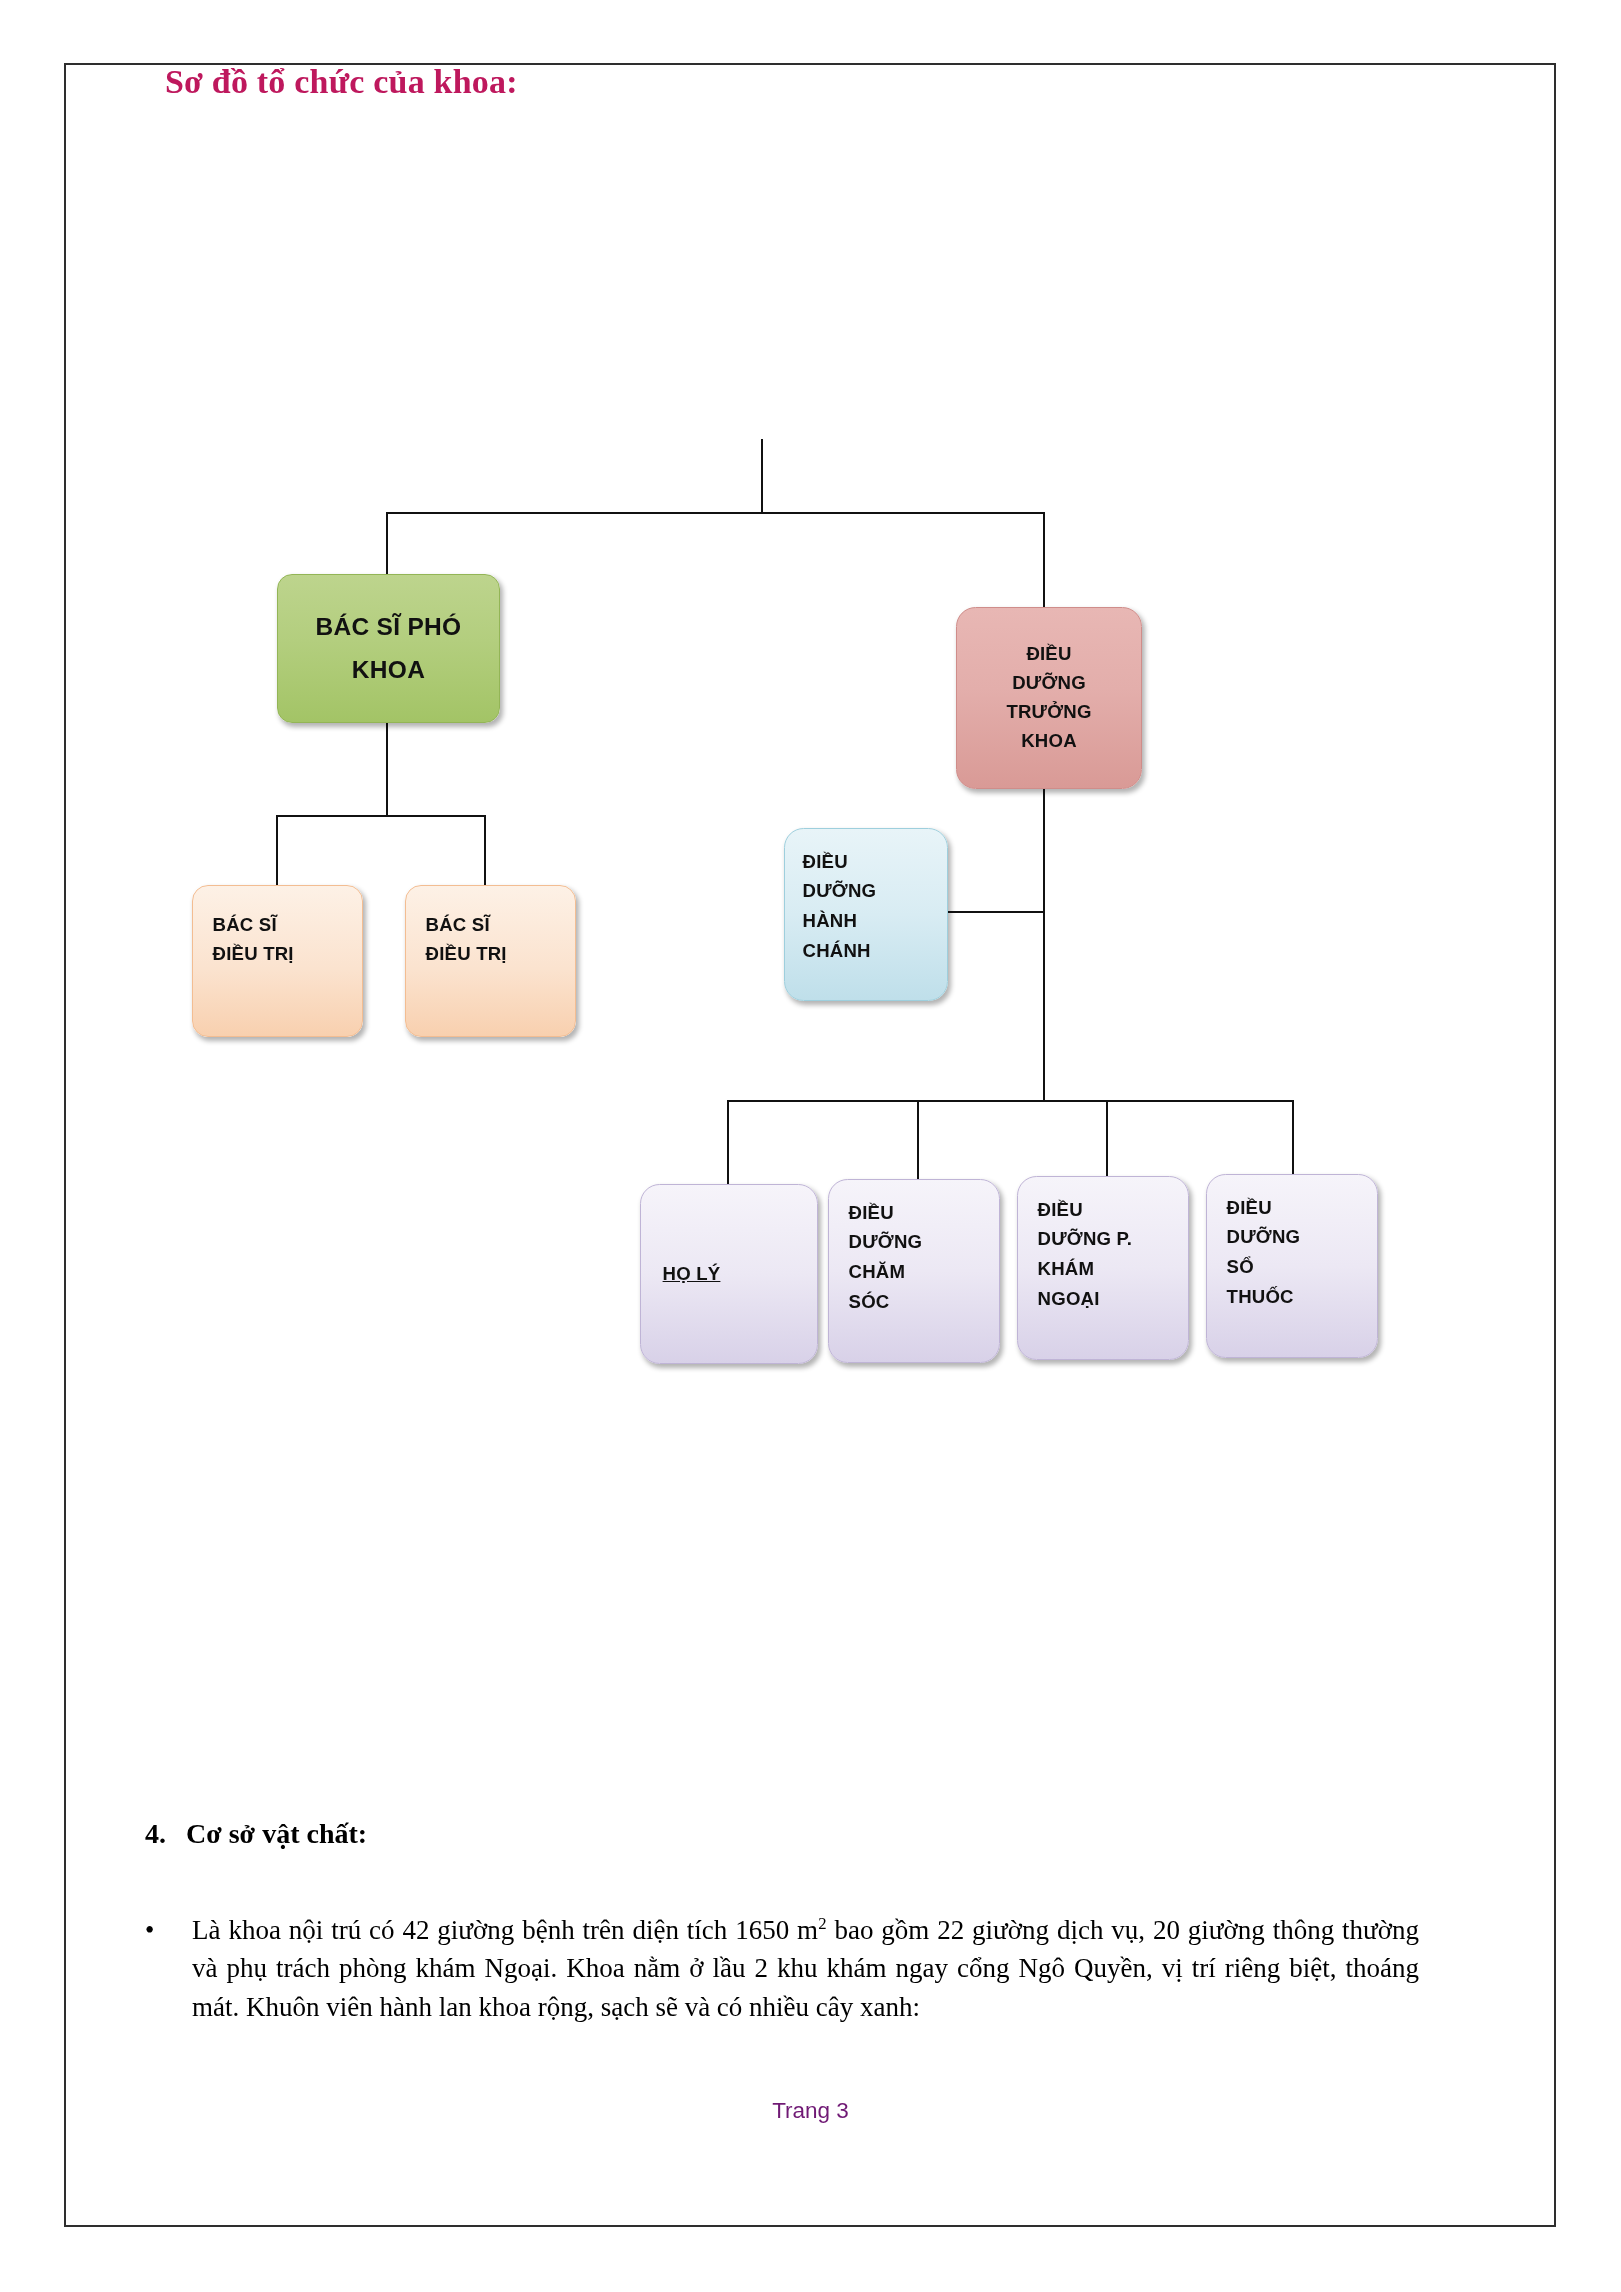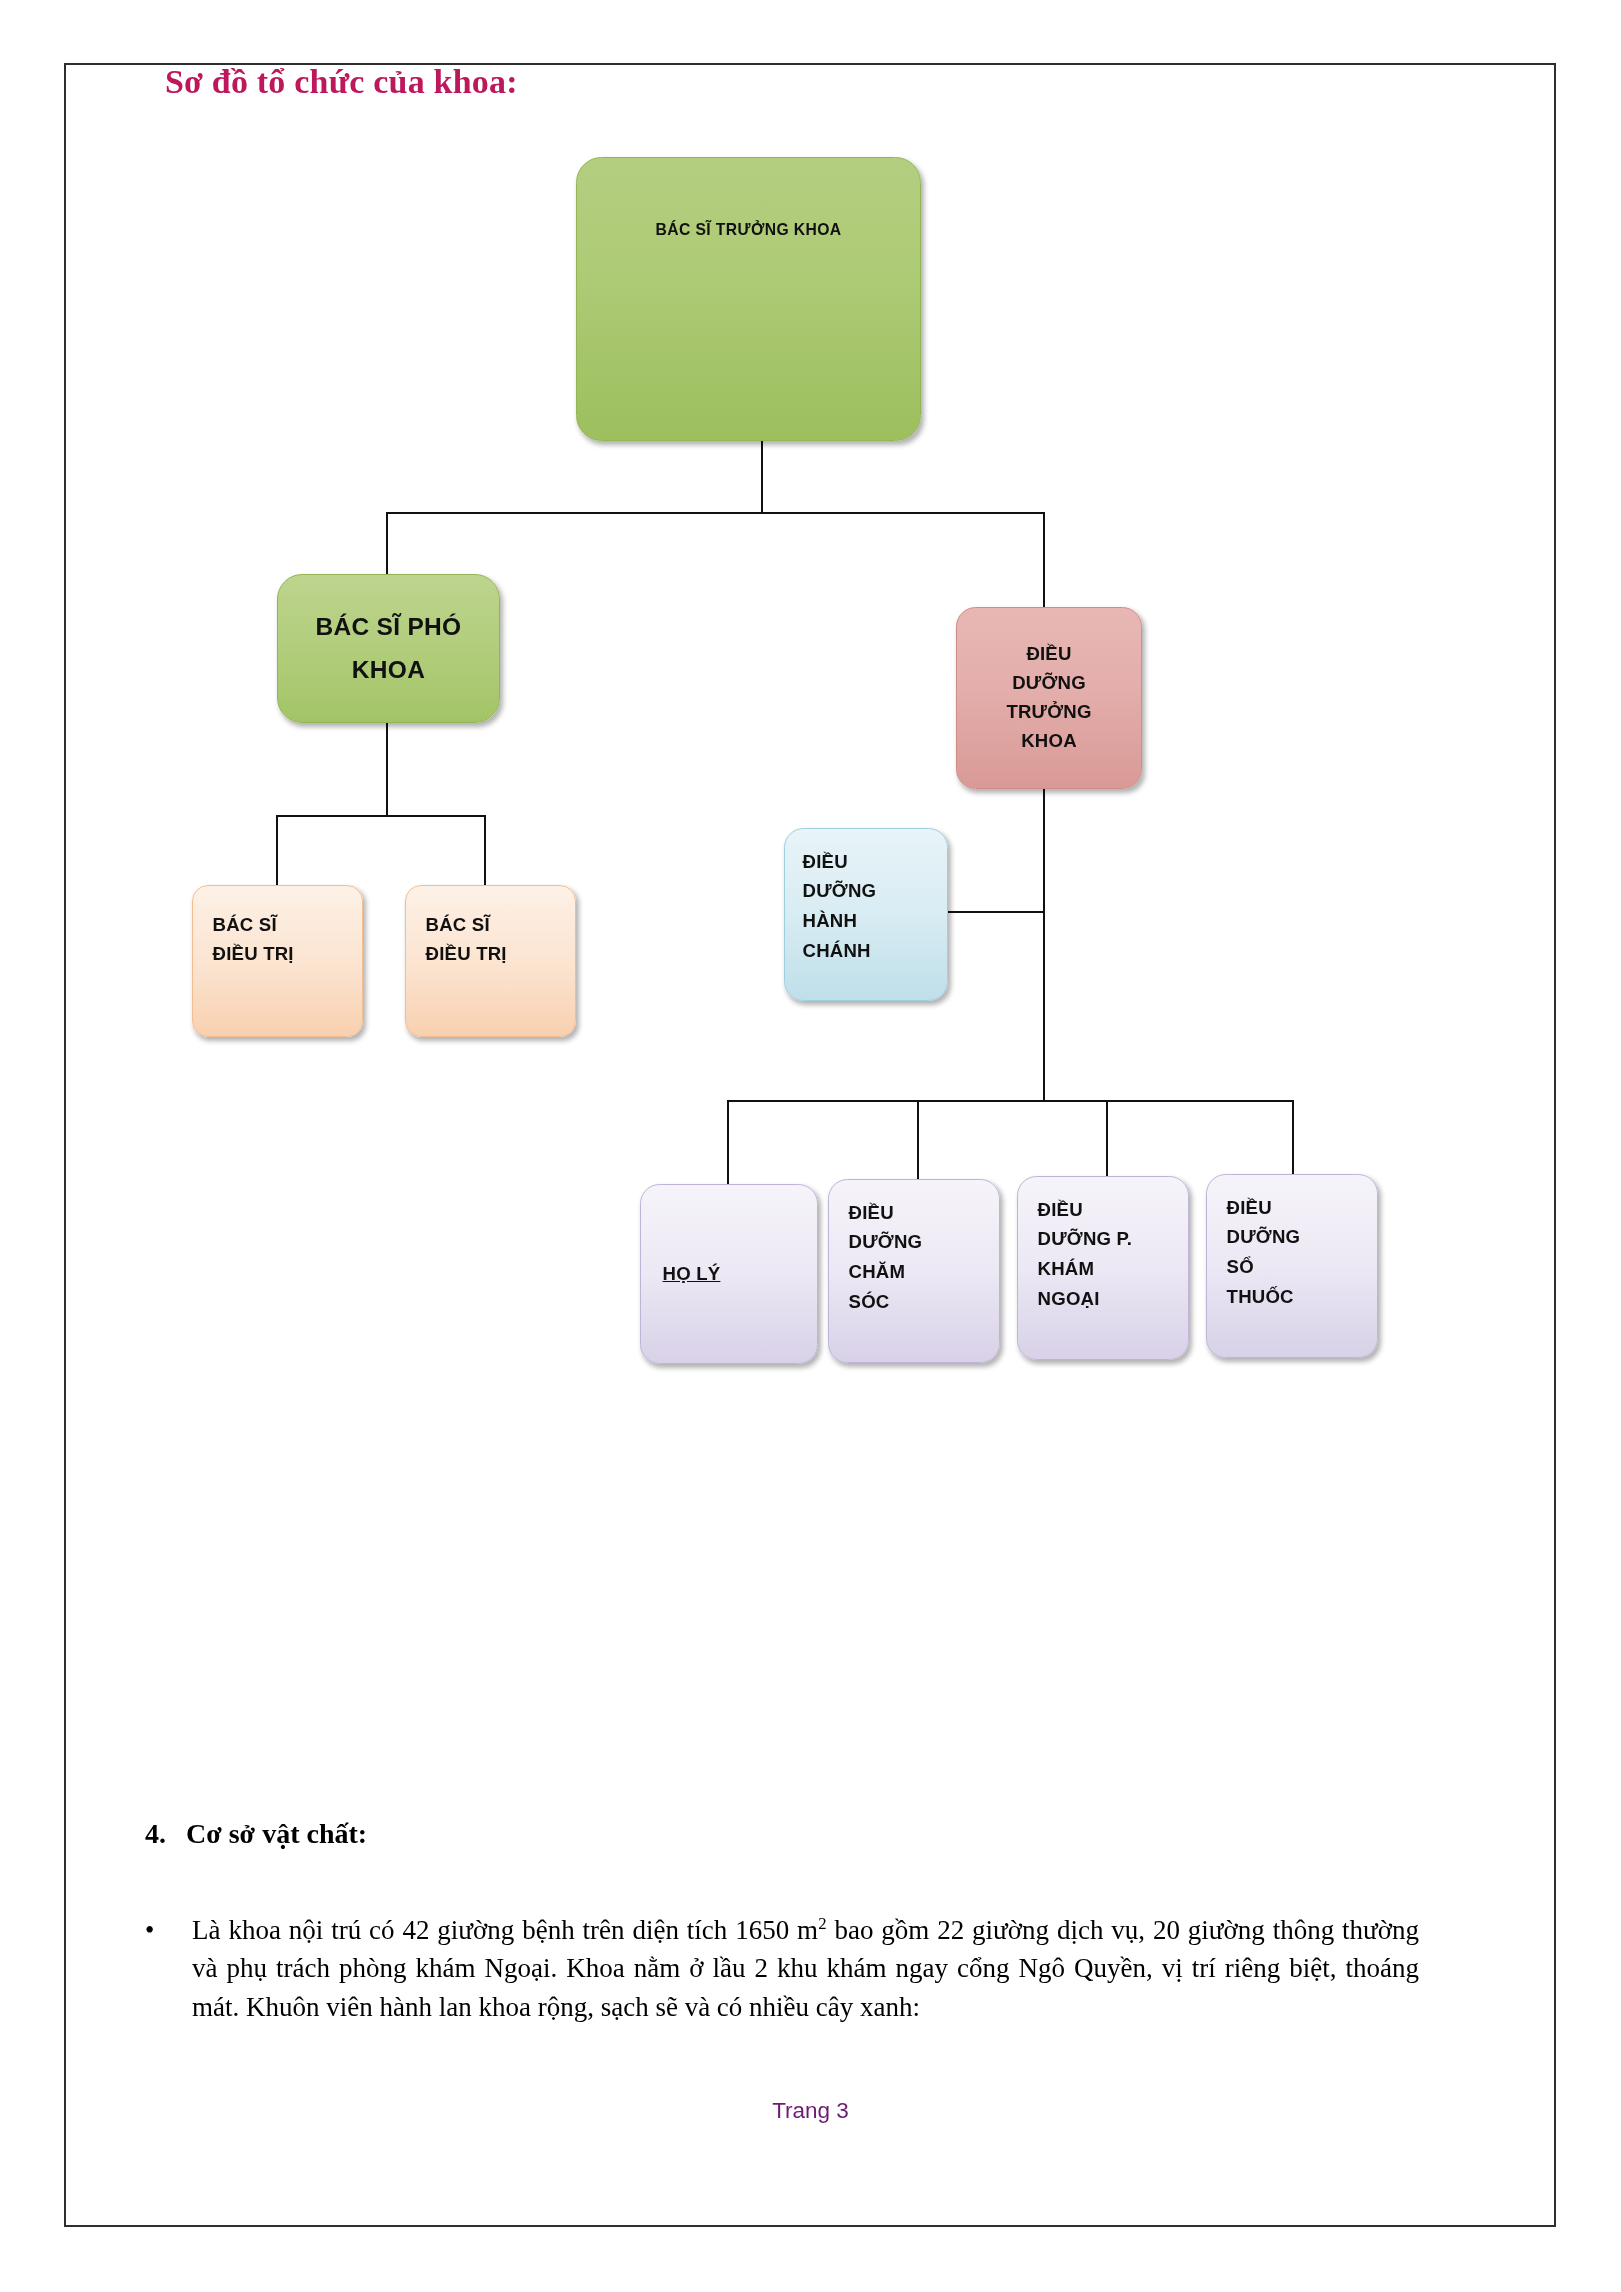--- a/index.html
+++ b/index.html
@@ -89,21 +89,21 @@
     text-align: center;
     line-height: 1.45;
   }
 
   
   .node-green {
     background: linear-gradient(to bottom, #bdd48d 0%, #b3ce7e 45%, #a3c466 100%);
     border: 1px solid #93b556;
     align-items: center;
     justify-content: center;
-    border-radius: 25px;
+    border-radius: 15px;
   }
   .node-green .node-label {
     font-size: 24.5px;
     text-align: center;
     line-height: 1.75;
     letter-spacing: 0.3px;
   }
 
   
   .node-rose {
@@ -252,23 +252,20 @@
   <div class="conn conn-v" style="left:1043px; top:784px; height:318px;"></div>
 
   <div class="conn conn-h" style="left:947px; top:911px; width:98px;"></div>
 
   <div class="conn conn-h" style="left:727px; top:1100px; width:567px;"></div>
   <div class="conn conn-v" style="left:727px; top:1100px; height:86px;"></div>
   <div class="conn conn-v" style="left:917px; top:1100px; height:86px;"></div>
   <div class="conn conn-v" style="left:1106px; top:1100px; height:86px;"></div>
   <div class="conn conn-v" style="left:1292px; top:1100px; height:86px;"></div>
 
-  <div class="node node-green-top" style="left:576px; top:157px; width:345px; height:284px;">
-    <span class="node-label">BÁC SĨ TRƯỞNG KHOA</span>
-  </div>
 
   <div class="node node-green" style="left:277px; top:574px; width:223px; height:149px;">
     <span class="node-label">BÁC SĨ PHÓ
 KHOA</span>
   </div>
 
   <div class="node node-rose" style="left:956px; top:607px; width:186px; height:182px;">
     <span class="node-label">ĐIỀU
 DƯỠNG
 TRƯỞNG

